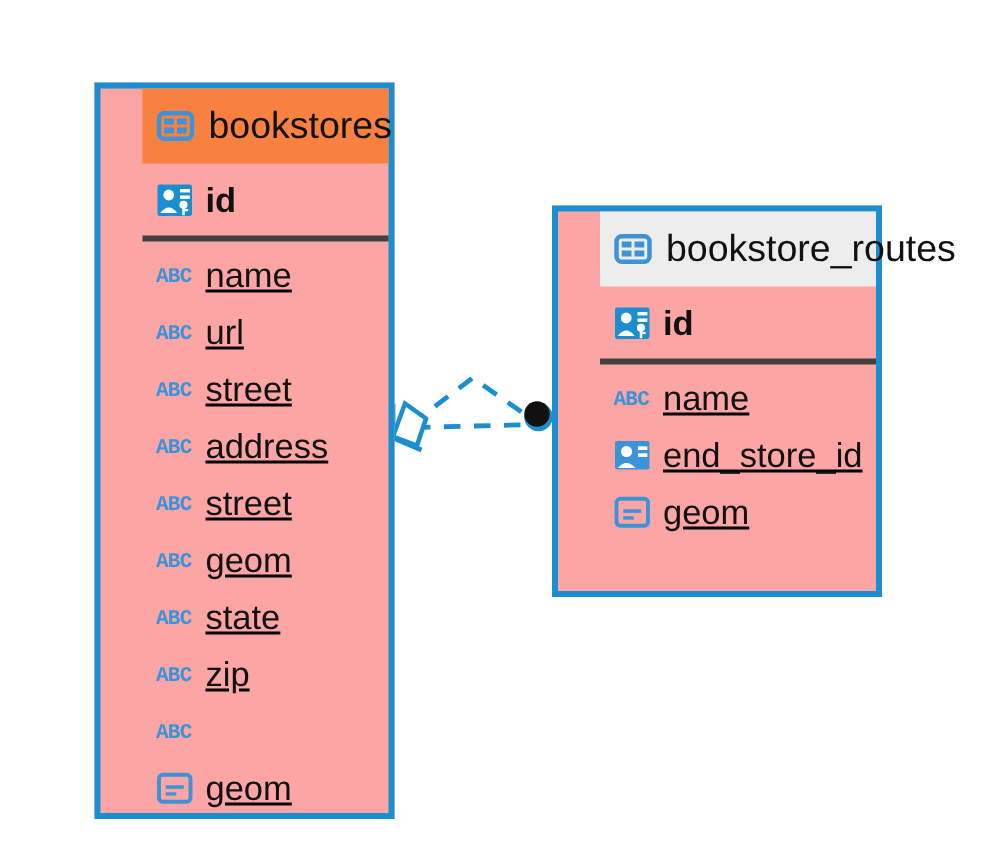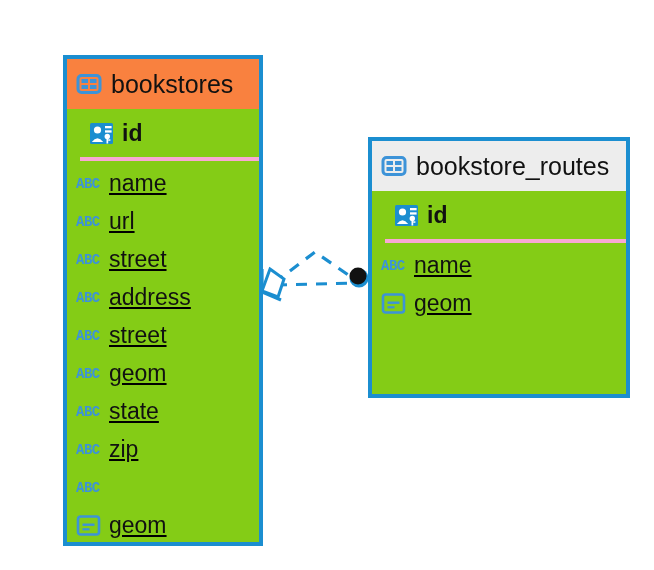--- a/index.html
+++ b/index.html
@@ -13,40 +13,40 @@
     height: 570px;
     background: #ffffff;
     overflow: hidden;
     font-family: "Liberation Sans", sans-serif;
   }
 
   
   .entity {
     position: absolute;
     box-sizing: border-box;
-    background: #84cc16;
+    background: #fca5a5;
     border: 4px solid #1b8ed0;
+    padding-left: 28px;
   }
   .entity-header {
     display: flex;
     align-items: center;
     box-sizing: border-box;
     height: 50px;
     padding-left: 9px;
     gap: 9px;
   }
   .entity-header .title {
     font-size: 25px;
     color: #111111;
     line-height: 1;
     white-space: nowrap;
   }
   .pk-block {
-    border-bottom: 4px solid #f9a8d4;
-    margin-left: 13px;
+    border-bottom: 4px solid #404040;
   }
   .field {
     display: flex;
     align-items: center;
     box-sizing: border-box;
     height: 38px;
     padding-left: 9px;
     gap: 8px;
   }
   .field .fname {
@@ -219,21 +219,21 @@
             <rect x="2" y="2.5" width="21" height="18" rx="2.5" ry="2.5" fill="none" stroke="#3d93d8" stroke-width="2.6"></rect>
             <rect x="6.5" y="9.5" width="12" height="2.4" fill="#3d93d8"></rect>
             <rect x="6.5" y="14.2" width="7" height="2.2" fill="#3d93d8"></rect>
           </svg>
         </span>
         <span class="fname">geom</span>
       </div>
     </div>
   </div>
 
-  <div class="entity" style="left:368px; top:137px; width:262px; height:261px;">
+  <div class="entity" style="left:368px; top:137px; width:220px; height:261px;">
 
     <div class="entity-header" style="background:#ededed;">
       <span class="icon icon-table">
         <svg viewBox="0 0 26 26" width="26" height="26" xmlns="http://www.w3.org/2000/svg">
           <rect x="2" y="4.5" width="22" height="17" rx="3.5" ry="3.5" fill="none" stroke="#3d93d8" stroke-width="3"></rect>
           <rect x="5.5" y="8" width="6.5" height="4" fill="#3d93d8"></rect>
           <rect x="14" y="8" width="6.5" height="4" fill="#3d93d8"></rect>
           <rect x="5.5" y="14" width="6.5" height="4" fill="#3d93d8"></rect>
           <rect x="14" y="14" width="6.5" height="4" fill="#3d93d8"></rect>
         </svg>
@@ -262,20 +262,32 @@
     <div class="fields-block">
       <div class="field">
         <span class="icon icon-abc">
           <svg viewBox="0 0 25 18" width="25" height="18" xmlns="http://www.w3.org/2000/svg">
             <text x="0" y="14" font-family="'Liberation Mono', monospace" font-size="14" font-weight="bold" fill="#3d93d8" letter-spacing="-0.5">ABC</text>
           </svg>
         </span>
         <span class="fname">name</span>
       </div>
       <div class="field">
+        <span class="icon icon-fk">
+          <svg viewBox="0 0 25 25" width="25" height="25" xmlns="http://www.w3.org/2000/svg">
+            <rect x="1" y="3" width="23" height="19" rx="1.5" fill="#3d93d8"></rect>
+            <circle cx="8.7" cy="10" r="3.7" fill="#ffffff"></circle>
+            <path d="M 2.9 21 Q 8.7 14.2 14.5 21 Z" fill="#ffffff"></path>
+            <rect x="16.3" y="6.6" width="6.3" height="2.4" fill="#ffffff"></rect>
+            <rect x="16.3" y="11.2" width="6.3" height="2.4" fill="#ffffff"></rect>
+          </svg>
+        </span>
+        <span class="fname">end_store_id</span>
+      </div>
+      <div class="field">
         <span class="icon icon-geom">
           <svg viewBox="0 0 25 23" width="25" height="23" xmlns="http://www.w3.org/2000/svg">
             <rect x="2" y="2.5" width="21" height="18" rx="2.5" ry="2.5" fill="none" stroke="#3d93d8" stroke-width="2.6"></rect>
             <rect x="6.5" y="9.5" width="12" height="2.4" fill="#3d93d8"></rect>
             <rect x="6.5" y="14.2" width="7" height="2.2" fill="#3d93d8"></rect>
           </svg>
         </span>
         <span class="fname">geom</span>
       </div>
     </div>

